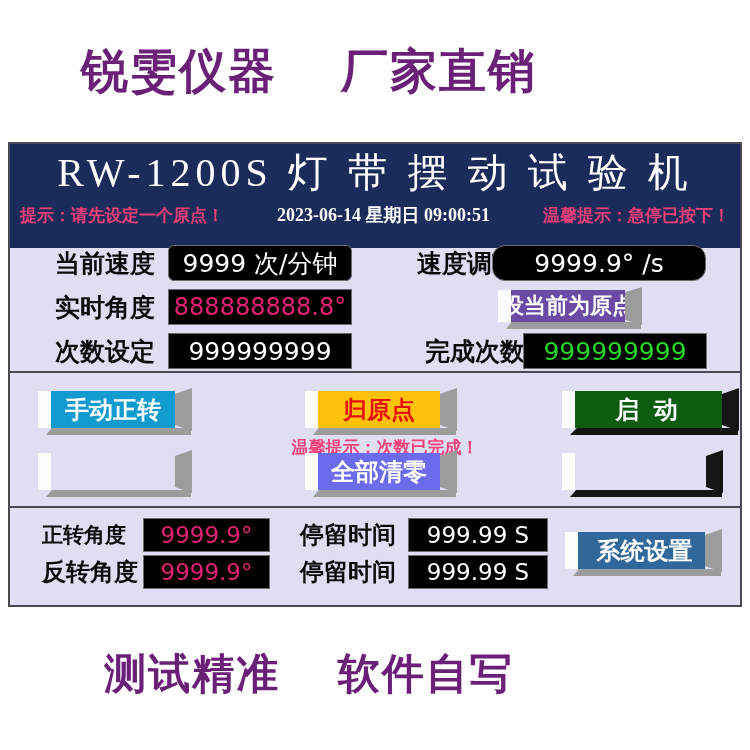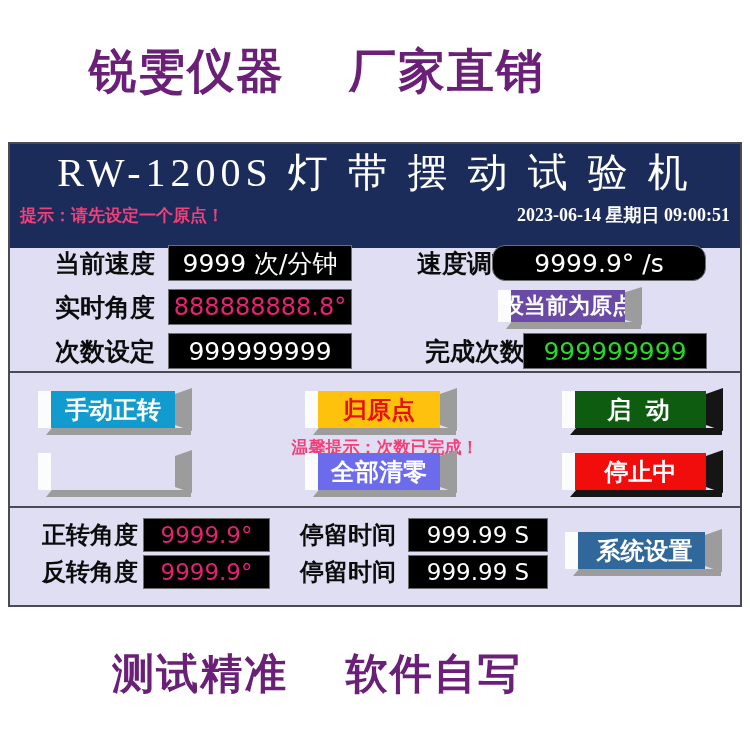--- a/index.html
+++ b/index.html
@@ -1,19 +1,19 @@
 <!DOCTYPE html>
 <html style="--brand-purple: #6b2077; --navy: #1b2c5a; --lavender: #dfdef3; --alert-pink: #f43f78; --pink-digit: #e62173; --green-digit: #26d926; --btn-cyan: #119bce; --btn-yellow: #fec20d; --btn-yellow-text: #e8100f; --btn-violet: #6b6bec; --btn-purple: #6a4aa4; --btn-green: #0d5c10; --btn-red: #f20d0d; --btn-steel: #31689c;"><head>
 <meta charset="utf-8">
 <style>
   html,body{margin:0;padding:0;}
   body{width:750px;height:750px;background:#fff;font-family:"Liberation Sans",sans-serif;position:relative;overflow:hidden;}
   .stage{position:absolute;left:0;top:0;width:750px;height:750px;}
 
-  .banner{position:absolute;left:8px;width:618px;text-align:center;color:var(--brand-purple,#6b2077);font-weight:bold;}
+  .banner{position:absolute;left:0;width:618px;text-align:center;color:var(--brand-purple,#6b2077);font-weight:bold;}
   .banner.top{top:40px;font-size:47px;letter-spacing:2px;}
   .banner.bottom{top:646px;font-size:42px;letter-spacing:2px;}
 
   .panel{position:absolute;left:8px;top:142px;width:730px;height:461px;background:var(--lavender,#dfdef3);
          border:2px solid #4a4a55;}
 
   .hdr{position:absolute;left:0;top:0;right:0;height:104px;background:var(--navy,#1b2c5a);}
   .mtitle{position:absolute;left:0;right:0;top:1px;text-align:center;color:#fff;
           font-family:"Liberation Serif",serif;font-size:40px;letter-spacing:5px;white-space:nowrap;}
   .sbar{position:absolute;left:10px;right:10px;top:58px;height:26px;display:flex;align-items:center;justify-content:space-between;}
@@ -56,25 +56,26 @@
 
   <div class="banner top">锐雯仪器　 厂家直销</div>
 
   <div class="panel">
 
     <div class="hdr">
       <div class="mtitle">RW-1200S 灯 带 摆 动 试 验 机</div>
       <div class="sbar">
         <span class="alert">提示：请先设定一个原点！</span>
         <span class="dt">2023-06-14 星期日 09:00:51</span>
+        <span class="alert">温馨提示：急停已按下！</span>
       </div>
     </div>
 
     <span class="dlbl" style="left:45px;top:101px;">当前速度</span>
-    <div class="valbox" style="left:158px;top:101px;width:184px;height:36px;">9999 次/分钟</div>
+    <div class="valbox" style="left:158px;top:101px;width:184px;height:36px;border-radius:6px;">9999 次/分钟</div>
 
     <span class="dlbl" style="left:407px;top:101px;">速度调节</span>
     <div class="valbox" style="left:482px;top:101px;width:214px;height:36px;border-radius:13px;">9999.9° /s</div>
 
     <span class="dlbl" style="left:45px;top:145px;">实时角度</span>
     <div class="valbox pink" style="left:158px;top:145px;width:184px;height:36px;font-size:24px;">888888888.8°</div>
 
     <div class="btn3d purple" style="left:488px;top:146px;width:144px;height:39px;">
       <span class="bl"></span>
       <span class="face">设当前为原点</span>
@@ -97,21 +98,21 @@
       <span class="sh"></span>
     </div>
 
     <div class="btn3d yellow" style="left:295px;top:247px;width:152px;">
       <span class="bl"></span>
       <span class="face">归原点</span>
       <span class="br"></span>
       <span class="sh"></span>
     </div>
 
-    <div class="btn3d green dark" style="left:552px;top:247px;width:161px;">
+    <div class="btn3d green dark" style="left:552px;top:247px;width:177px;">
       <span class="bl"></span>
       <span class="face">启 动</span>
       <span class="br"></span>
       <span class="sh"></span>
     </div>
 
     <div class="notice">温馨提示：次数已完成！</div>
 
     <div class="btn3d cyan" style="left:28px;top:309px;width:154px;">
       <span class="bl"></span>
@@ -121,28 +122,27 @@
 
     <div class="btn3d violet" style="left:295px;top:309px;width:152px;">
       <span class="bl"></span>
       <span class="face">全部清零</span>
       <span class="br"></span>
       <span class="sh"></span>
     </div>
 
     <div class="btn3d red dark" style="left:552px;top:309px;width:161px;">
       <span class="bl"></span>
-      <span class="face">停止中</span>
       <span class="br"></span>
       <span class="sh"></span>
     </div>
 
     <div class="divider" style="top:362px;"></div>
 
-    <span class="dlbl" style="left:32px;top:374px;font-size:24px;height:34px;line-height:34px;">正转角度</span>
+    <span class="dlbl" style="left:32px;top:374px;font-size:21px;height:34px;line-height:34px;">正转角度</span>
     <div class="valbox pink" style="left:133px;top:374px;width:127px;height:34px;font-size:23px;">9999.9°</div>
 
     <span class="dlbl" style="left:290px;top:374px;font-size:24px;height:34px;line-height:34px;">停留时间</span>
     <div class="valbox" style="left:398px;top:374px;width:140px;height:34px;font-size:23px;">999.99 S</div>
 
     <span class="dlbl" style="left:32px;top:411px;font-size:24px;height:34px;line-height:34px;">反转角度</span>
     <div class="valbox pink" style="left:133px;top:411px;width:127px;height:34px;font-size:23px;">9999.9°</div>
 
     <span class="dlbl" style="left:290px;top:411px;font-size:24px;height:34px;line-height:34px;">停留时间</span>
     <div class="valbox" style="left:398px;top:411px;width:140px;height:34px;font-size:23px;">999.99 S</div>

